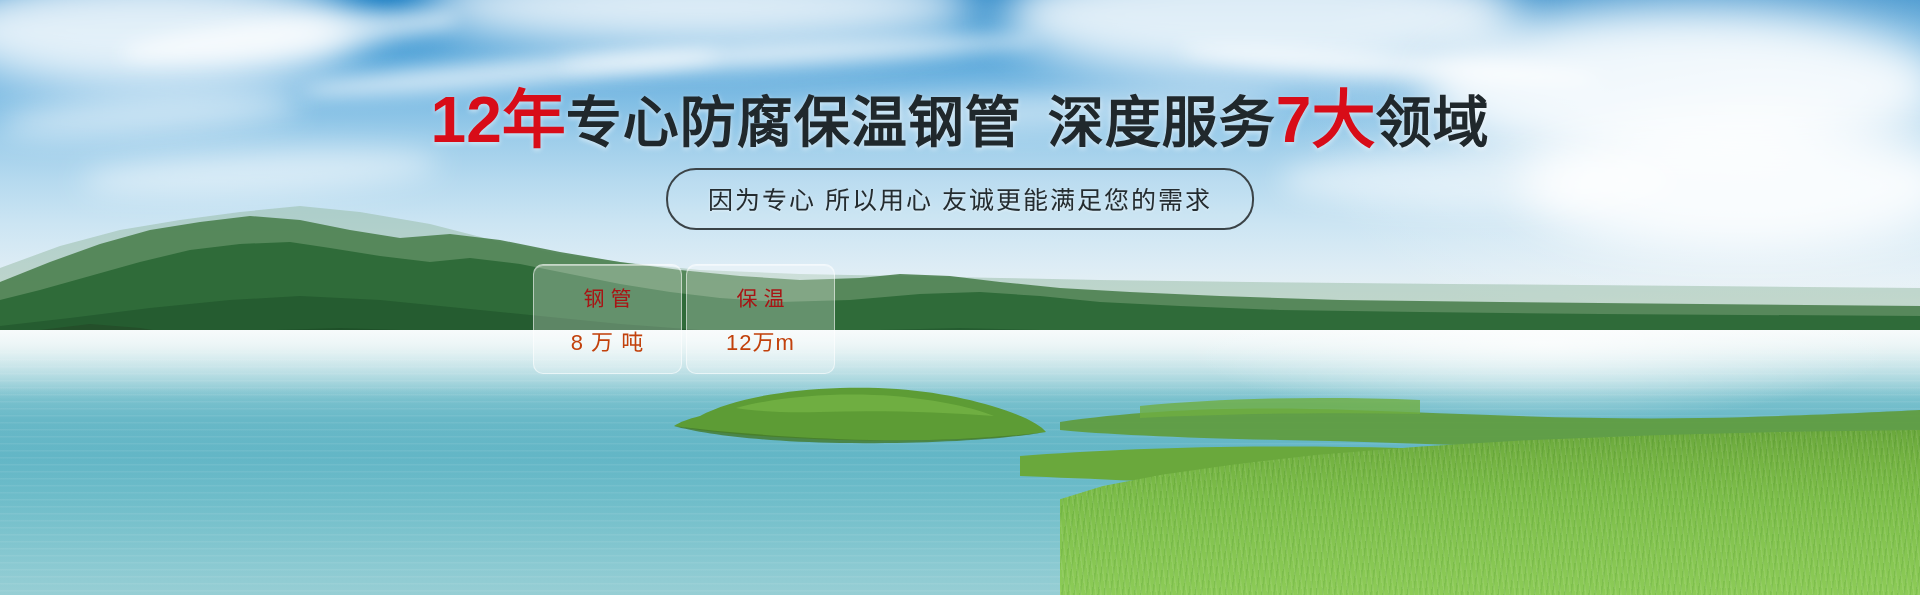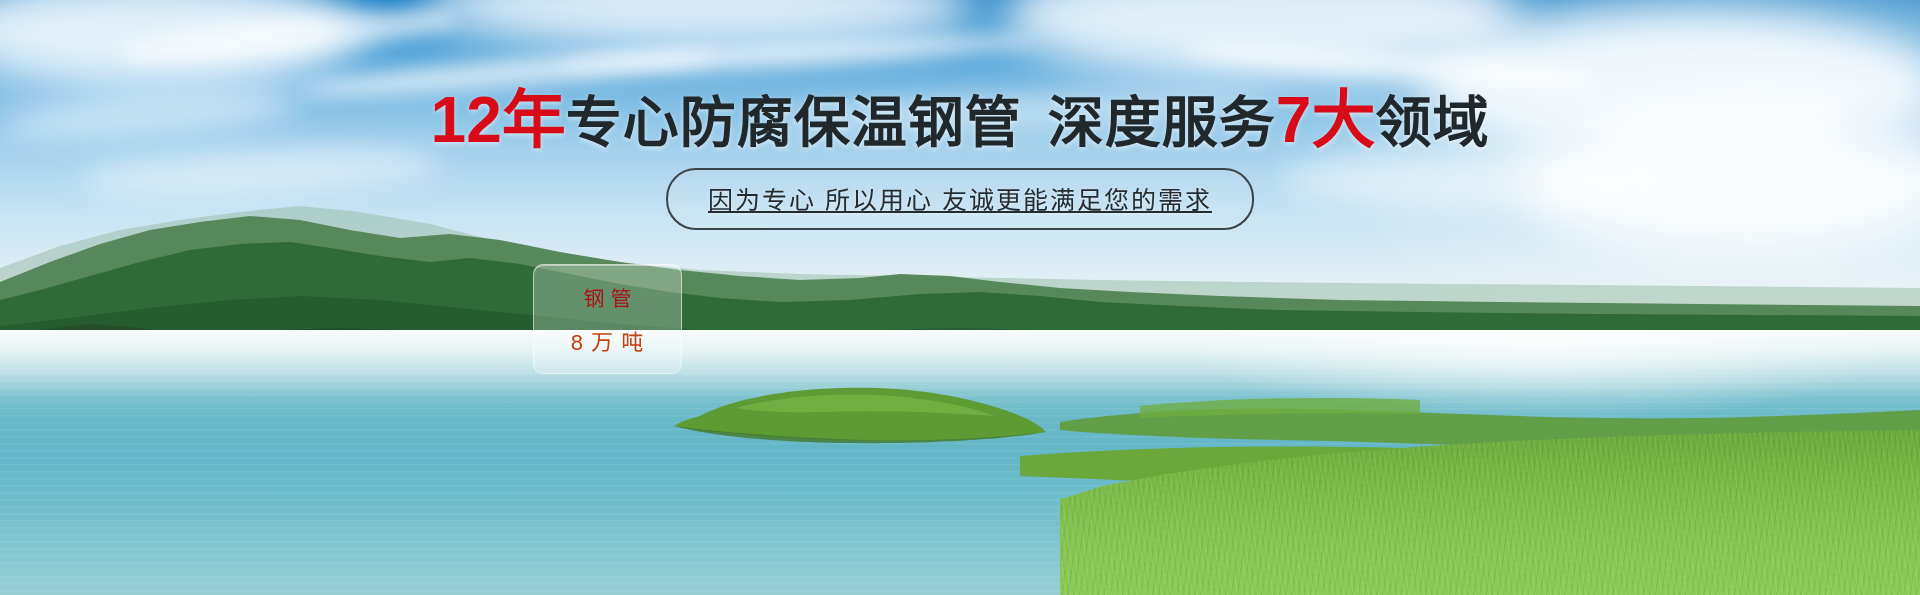--- a/index.html
+++ b/index.html
@@ -208,21 +208,20 @@
     top: 168px;
     padding: 10px 40px 12px;
     border: 2px solid #3b4347;
     border-radius: 30px;
     font-size: 25px;
     letter-spacing: 2px;
     color: #242c30;
     background: rgba(255,255,255,0.07);
     white-space: nowrap;
     text-shadow: 0 1px 3px rgba(255,255,255,.5);
-    text-decoration: underline;
   }
 
   
   .cards {
     position: absolute;
     left: 533px;
     top: 264px;
     display: flex;
     gap: 4px;
   }
@@ -327,16 +326,20 @@
     <div class="subtitle-pill">因为专心 所以用心  友诚更能满足您的需求</div>
 
     <div class="cards">
 
       <div class="card">
         <div class="card-label">钢管</div>
         <div class="card-value"><span>8 万 吨</span></div>
       </div>
 
 
+      <div class="card">
+        <div class="card-label">保温</div>
+        <div class="card-value"><span>12万m</span></div>
+      </div>
 
     </div>
   </div>
 </div>
 
 </body></html>

